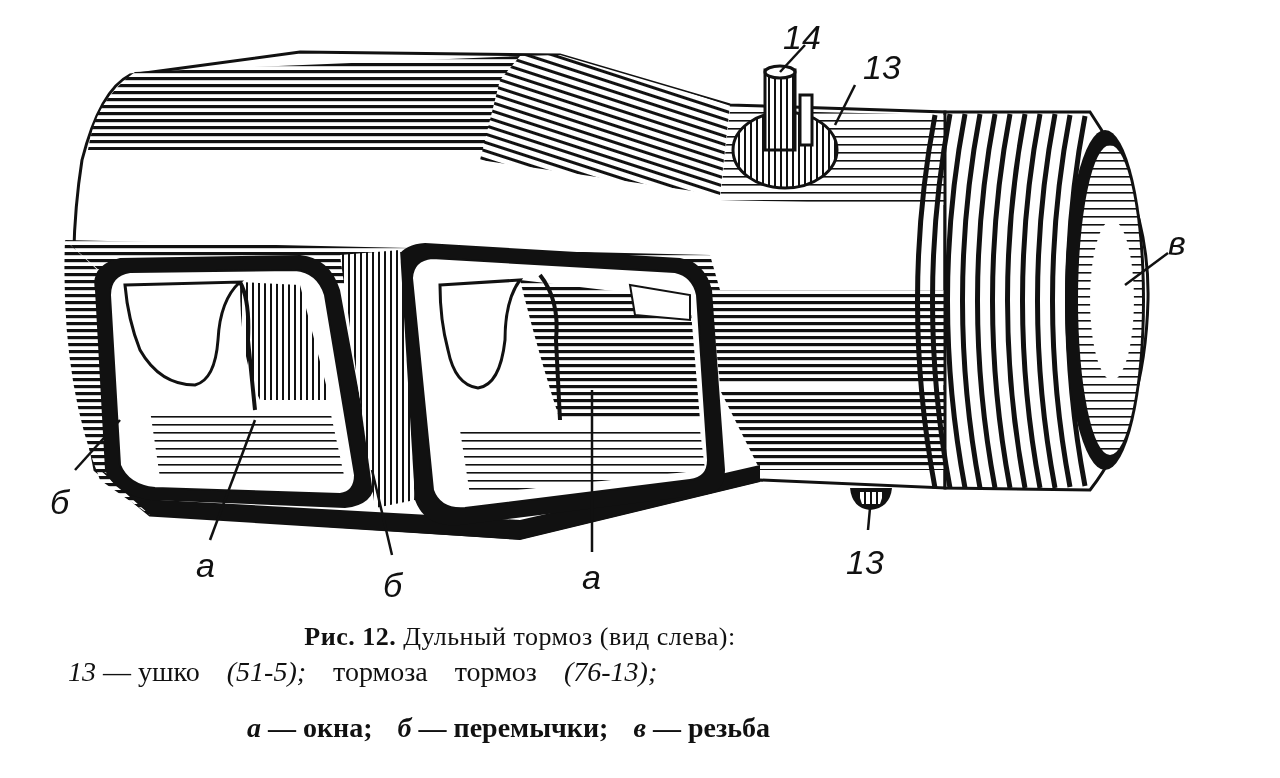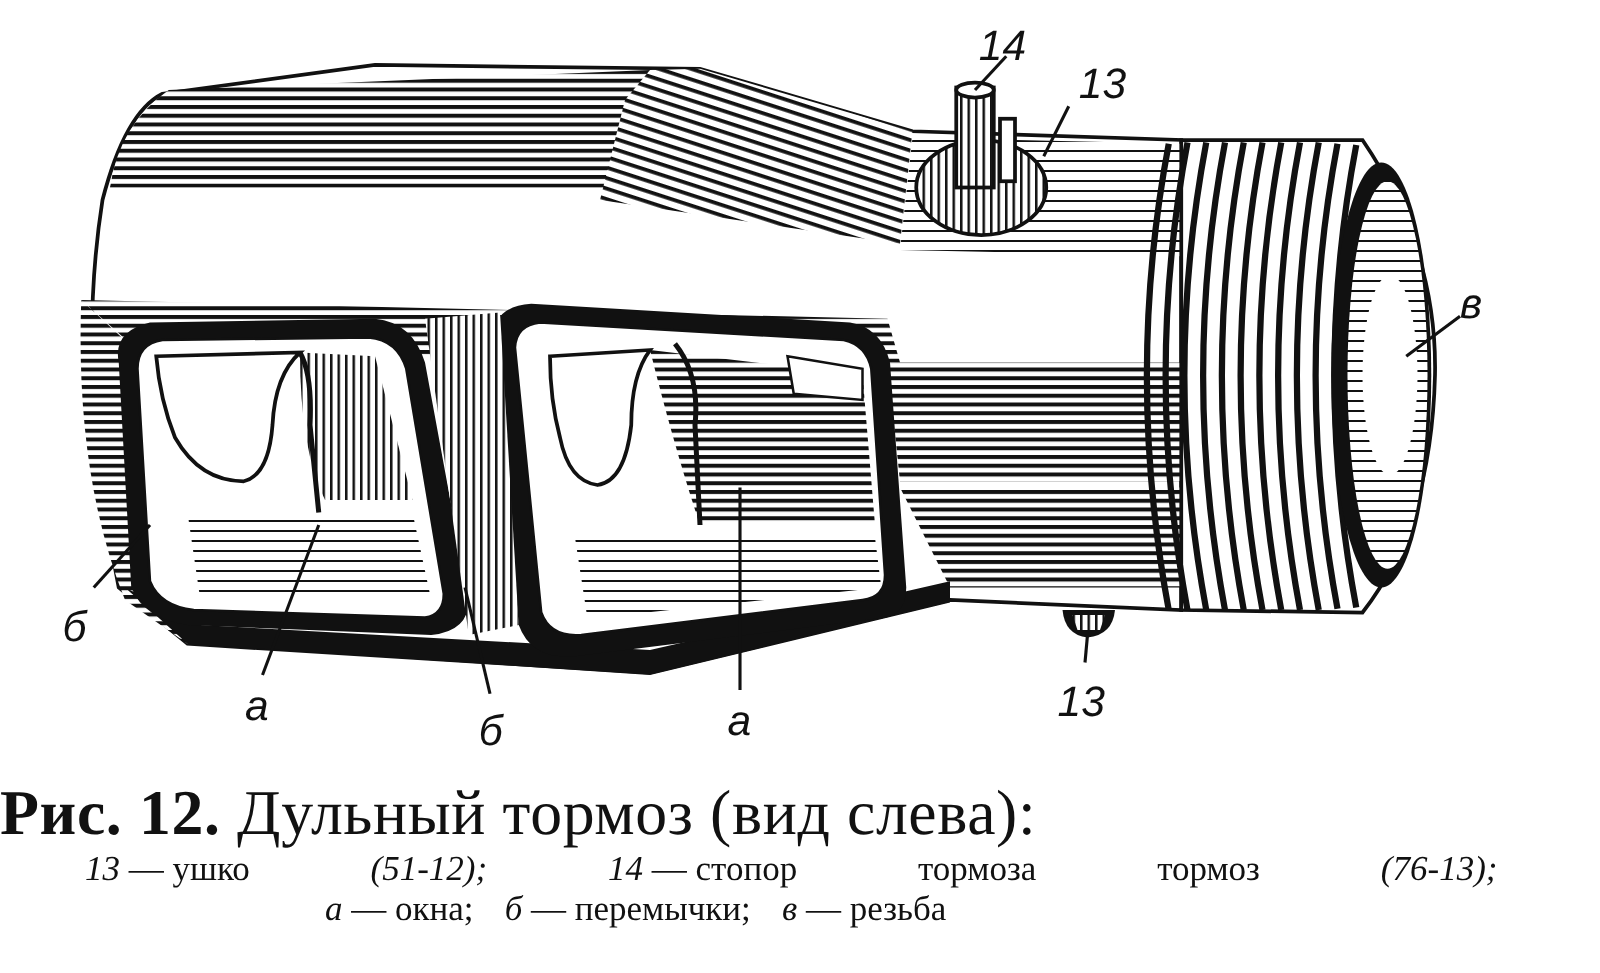--- a/index.html
+++ b/index.html
@@ -1,23 +1,23 @@
 <!DOCTYPE html>
 <html><head>
   <meta charset="utf-8">
   <style>
     html, body { margin: 0; padding: 0; background: #ffffff; }
     body { width: 1280px; height: 778px; position: relative; overflow: hidden; font-family: "Liberation Serif", "DejaVu Serif", serif; color: #111; }
     #figure { position: absolute; left: 0; top: 0; width: 1280px; height: 610px; }
     .label { position: absolute; font-family: "Liberation Sans", "DejaVu Sans", sans-serif; font-style: italic; font-size: 34px; color: #111; line-height: 1; }
-    .caption-title { position: absolute; left: 0; width: 1040px; top: 622px; font-size: 51px; letter-spacing: 0.5px; }
+    .caption-title { position: absolute; left: 0; width: 1040px; top: 622px; text-align: center; font-size: 26px; letter-spacing: 0.5px; }
     .caption-title .fig-num { font-weight: bold; }
-    .caption-line1 { position: absolute; left: 68px; width: 1130px; top: 680px; font-size: 28px; display: flex; justify-content: space-between; white-space: nowrap; }
+    .caption-line1 { position: absolute; left: 68px; width: 1130px; top: 656px; font-size: 28px; display: flex; white-space: nowrap; gap: 27px; }
     .caption-line1 i { font-style: italic; }
-    .caption-line2 { position: absolute; left: 0; width: 1017px; top: 712px; text-align: center; font-size: 28px; font-weight: normal; white-space: nowrap; }
+    .caption-line2 { position: absolute; left: 0; width: 1017px; top: 712px; text-align: center; font-size: 28px; font-weight: bold; white-space: nowrap; }
     .caption-line2 i { font-style: italic; }
     .sp { display: inline-block; width: 18px; }
   </style>
 </head>
 <body>
 
 <div id="figure">
   <svg width="1280" height="610" viewBox="0 0 1280 610" xmlns="http://www.w3.org/2000/svg">
     <defs>
       <pattern id="hatchH" width="10" height="7" patternUnits="userSpaceOnUse">
@@ -125,22 +125,21 @@
   <span class="label" style="left:846px;top:545px;">13</span>
 </div>
 
 <div class="caption-title">
   <span class="fig-num">Рис. 12.</span>
   <span>Дульный тормоз (вид слева):</span>
 </div>
 
 <div class="caption-line1">
   <span><i>13</i> <span>—</span> <span>ушко</span></span>
-  <i>(51-12);</i>
-  <span><i>14</i> <span>—</span> <span>стопор</span></span>
+  <i>(51-5);</i>
   <span>тормоза</span>
   <span>тормоз</span>
   <i>(76-13);</i>
 </div>
 
 <div class="caption-line2">
   <span><i>а</i> <span>—</span> <span>окна;</span></span><span class="sp"></span>
   <span><i>б</i> <span>—</span> <span>перемычки;</span></span><span class="sp"></span>
   <span><i>в</i> <span>—</span> <span>резьба</span></span>
 </div>

